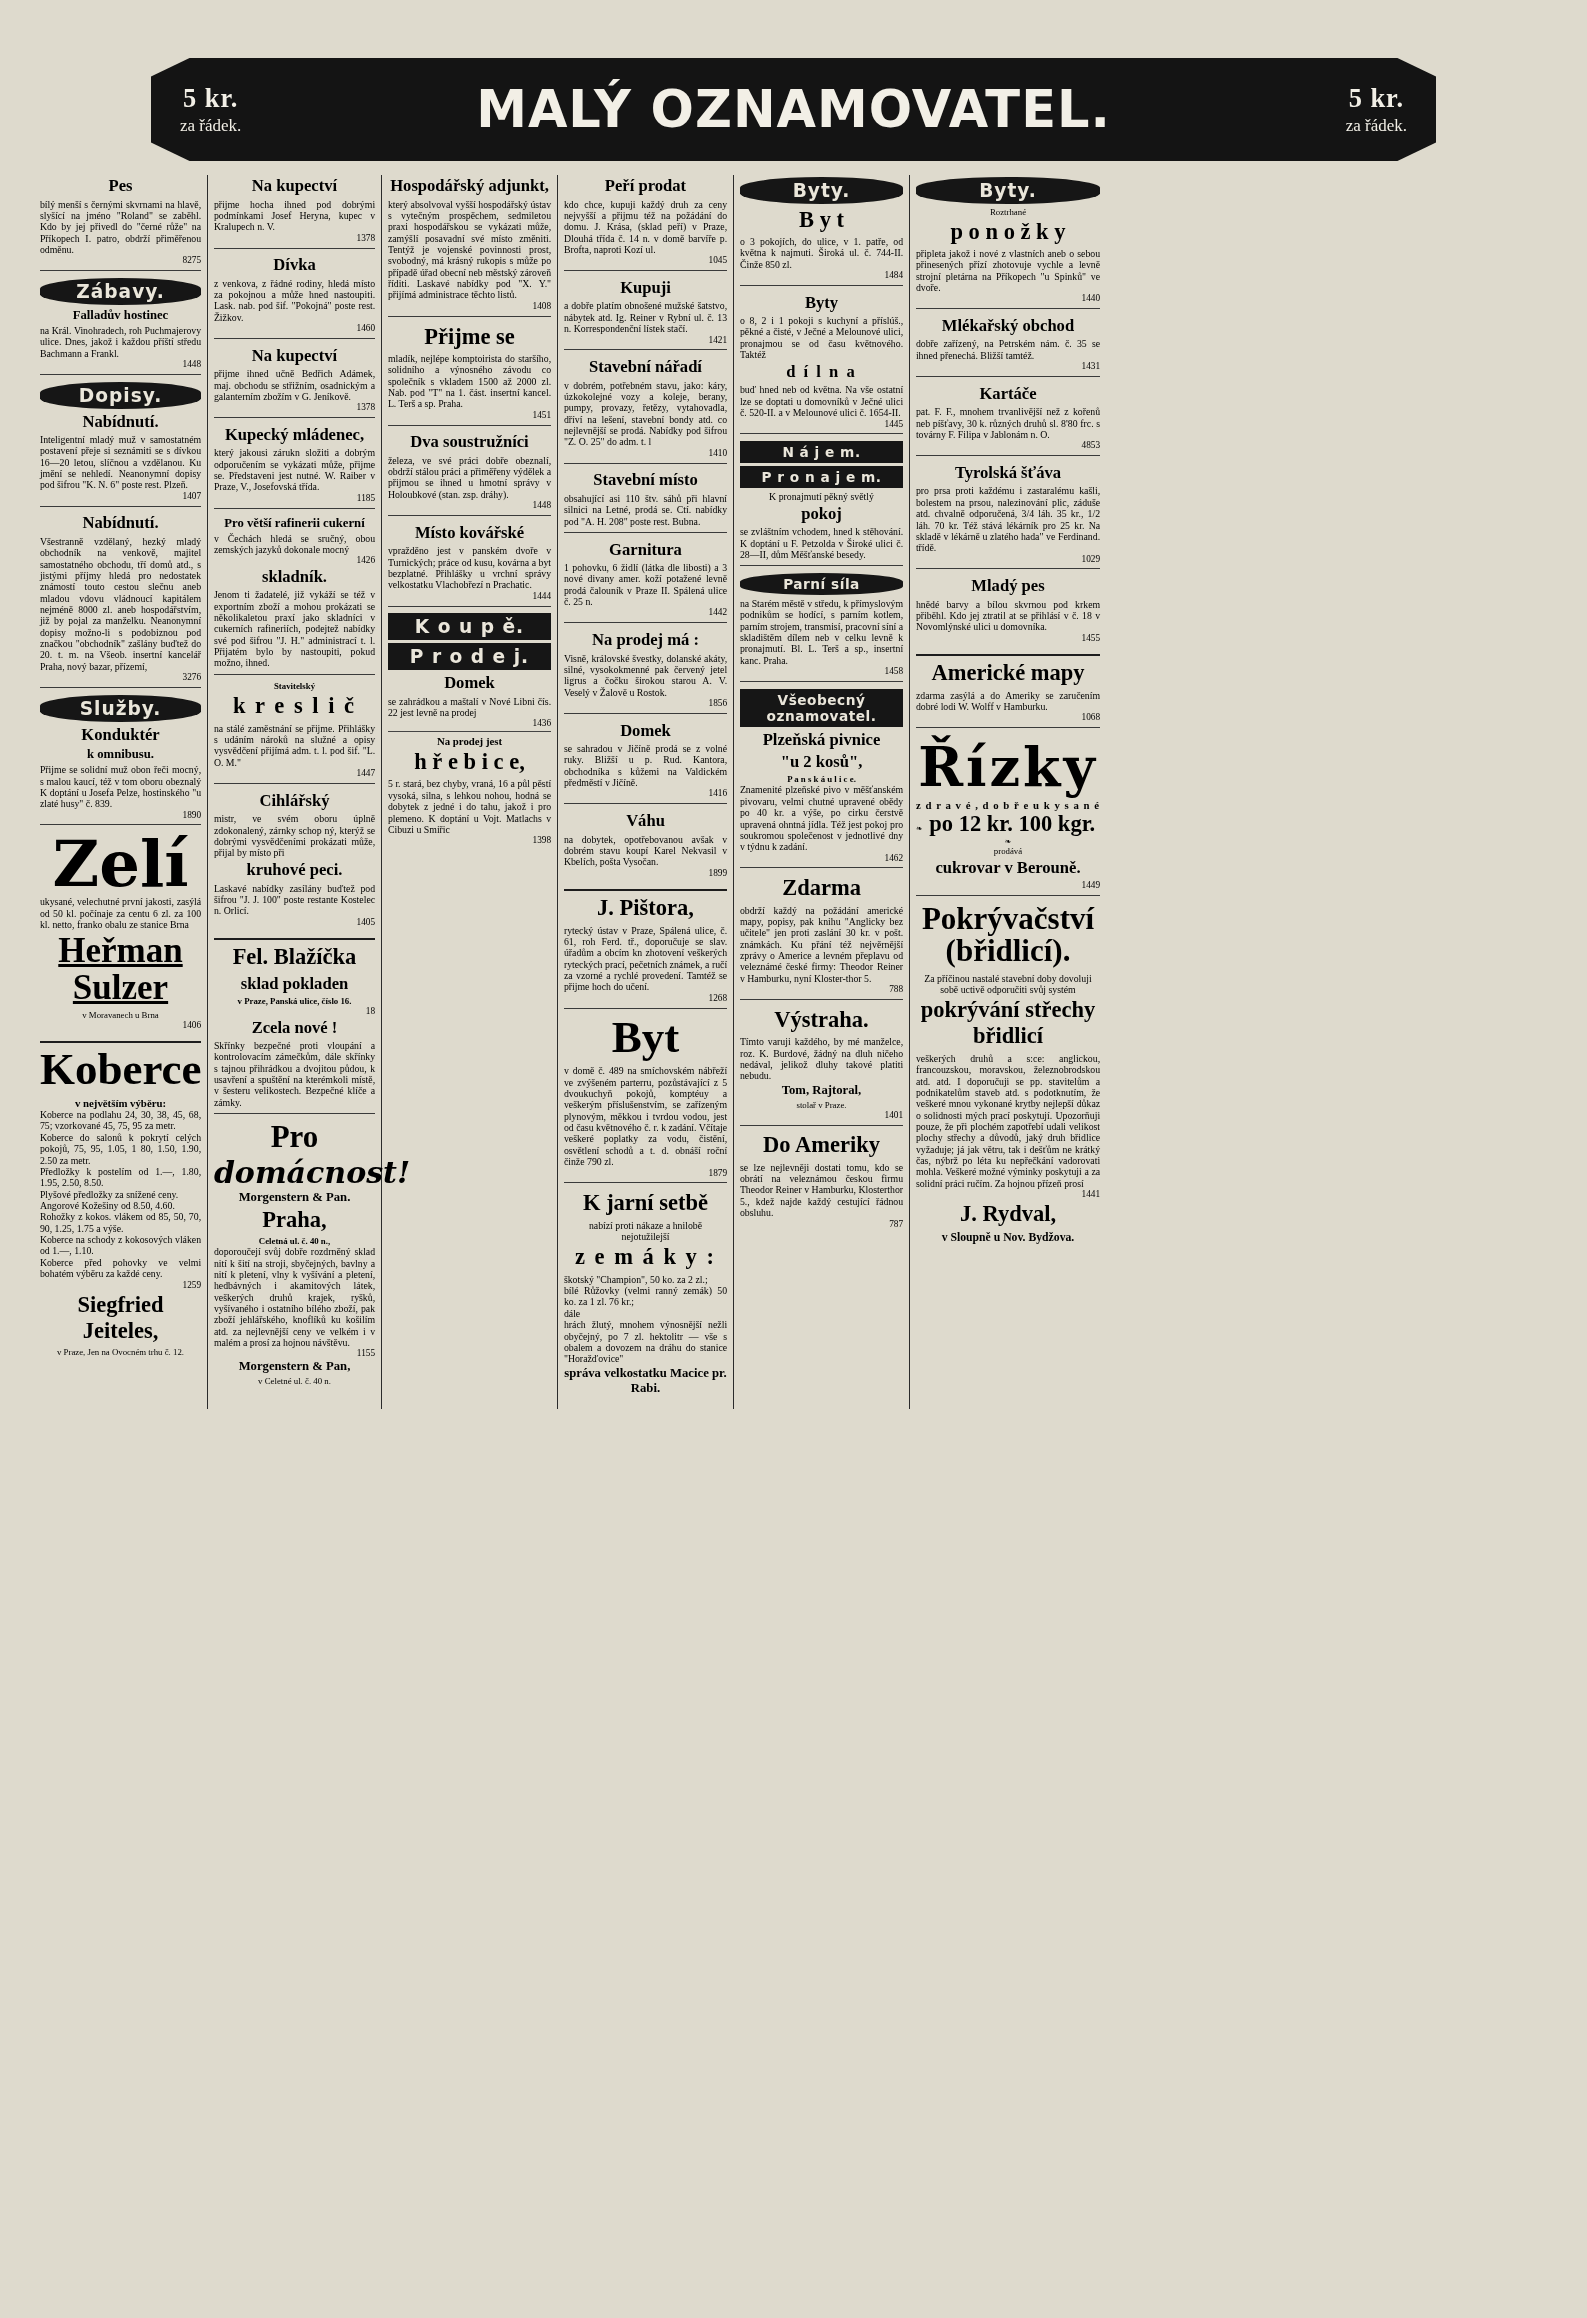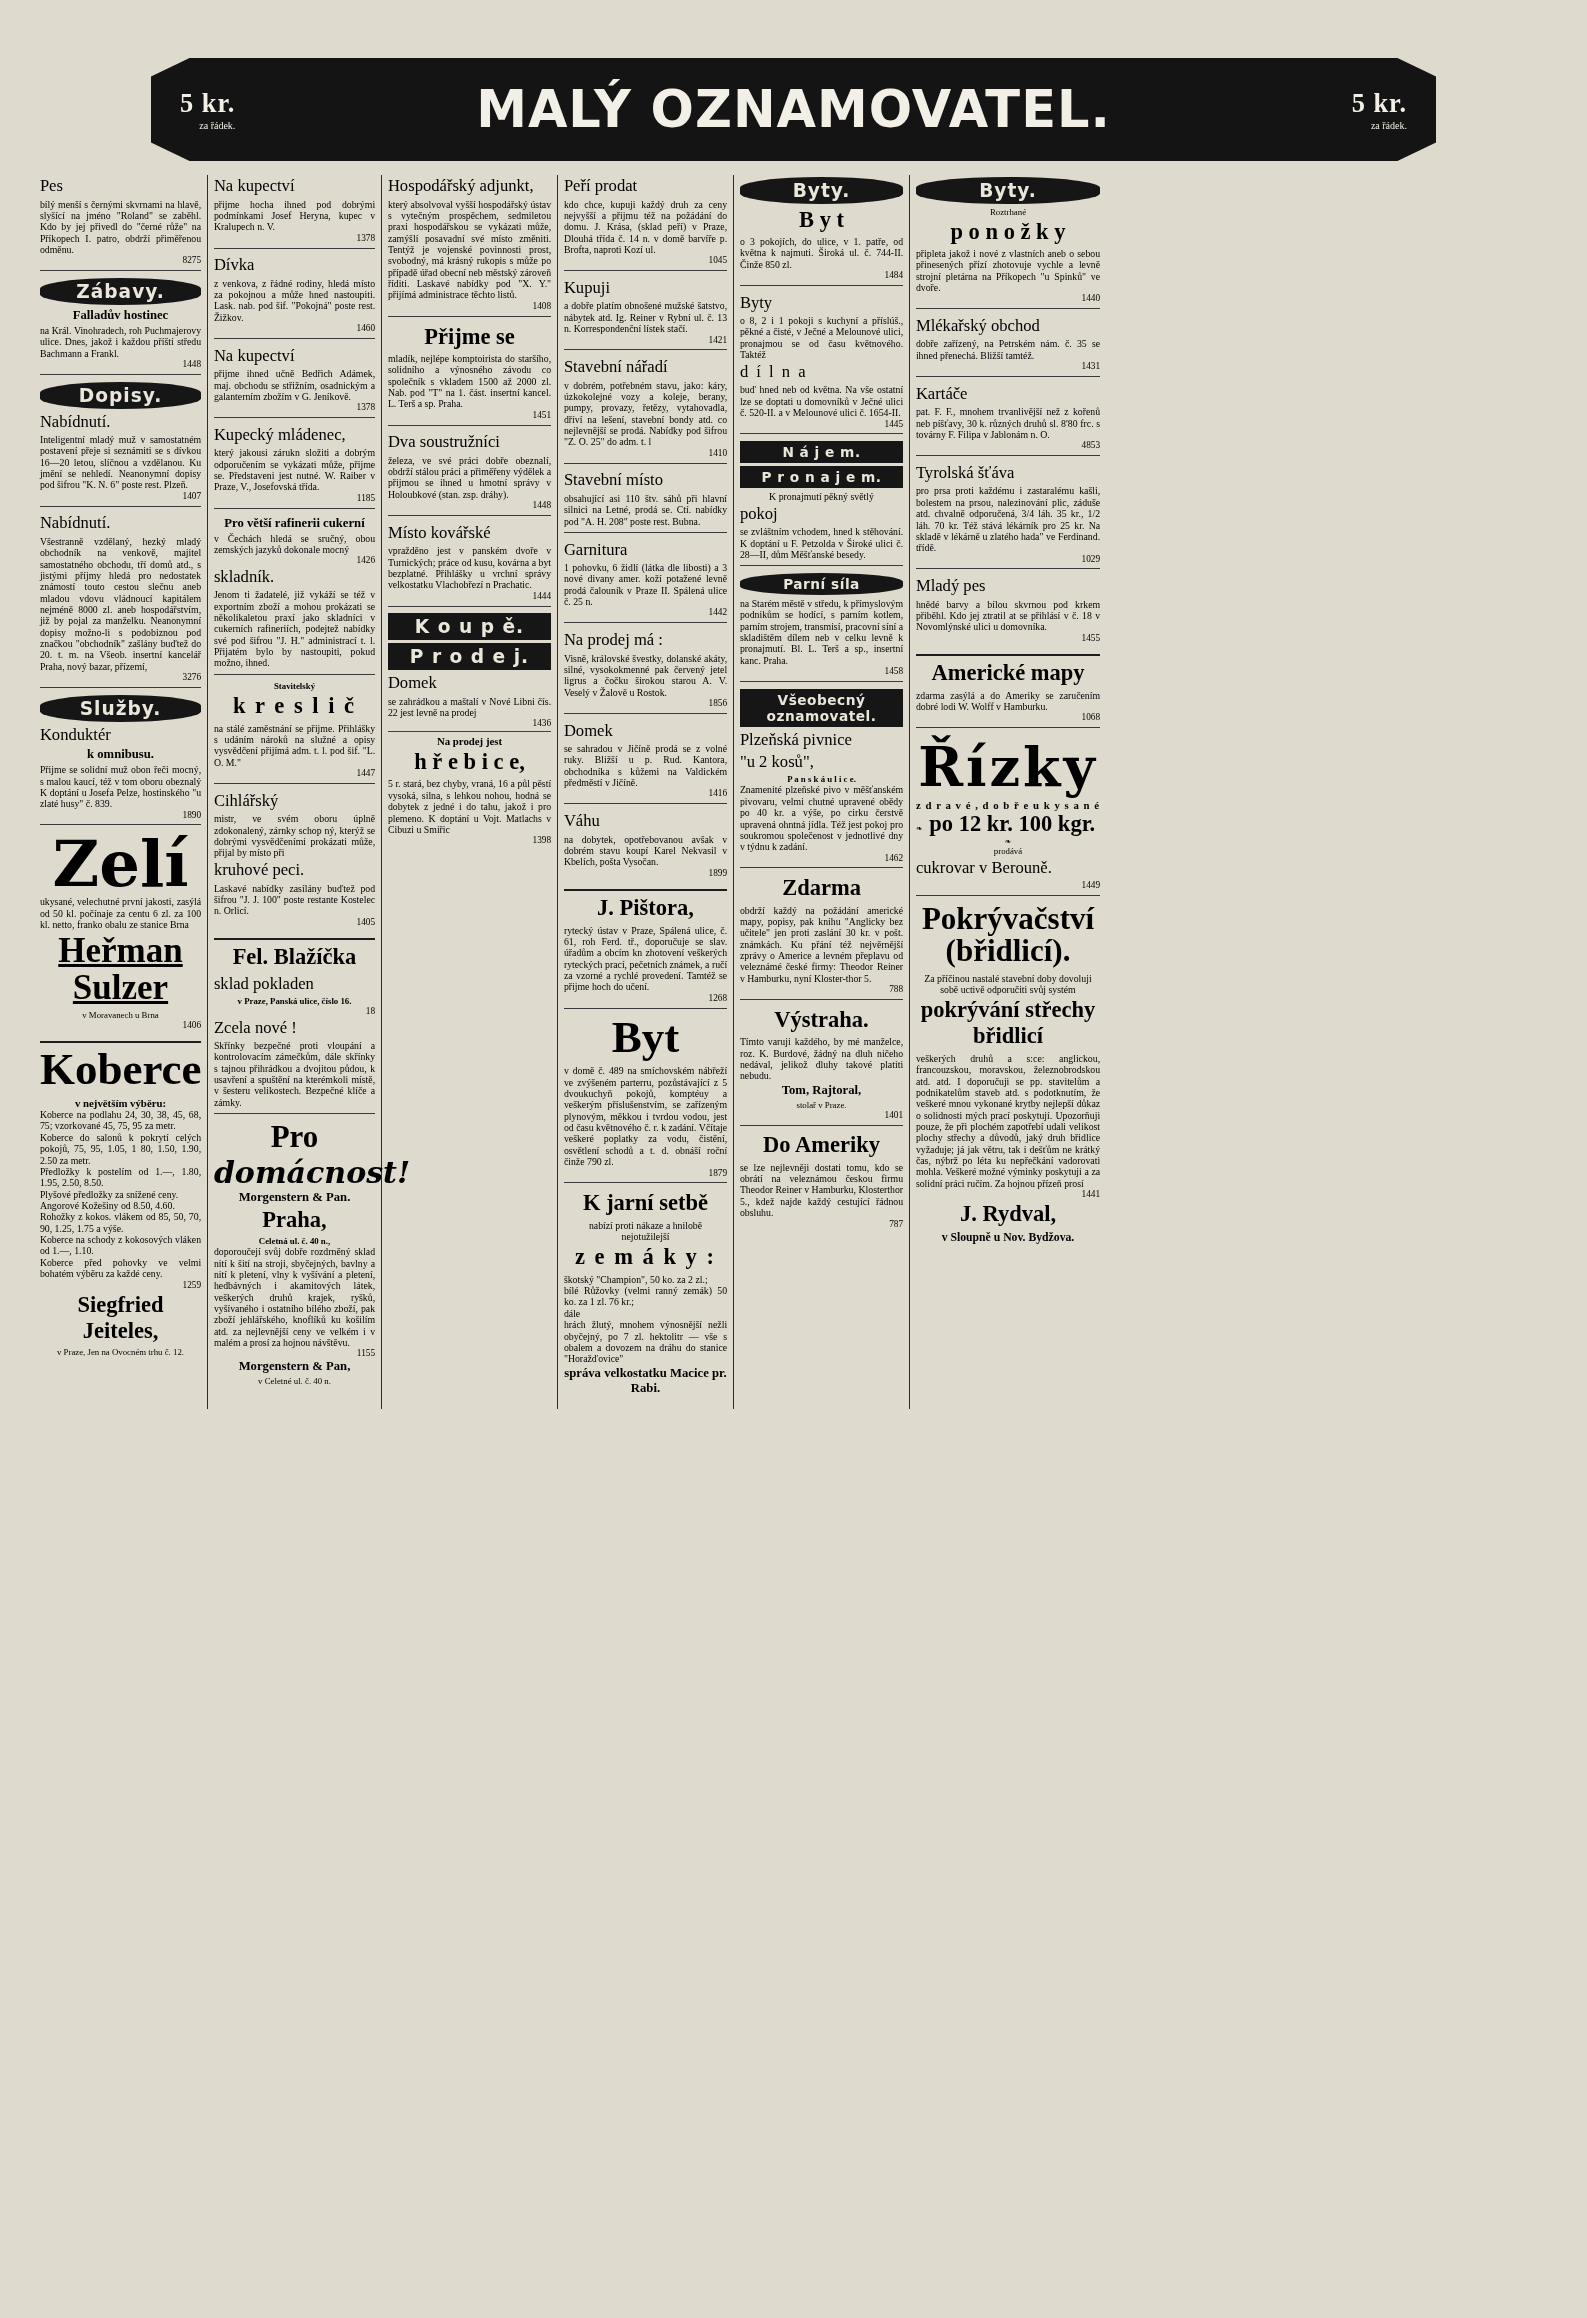--- a/index.html
+++ b/index.html
@@ -43,22 +43,21 @@
     text-align: center;
     line-height: 1.25;
   }
   .masthead .price .kr {
     font-family: "Liberation Serif", serif;
     font-weight: bold;
     font-size: 26.4px;
     letter-spacing: 1px;
   }
   .masthead .price .za {
-    font-size: 10px;
-    text-align: right;
+    font-size: 17px;
   }
   .masthead .title {
     font-family: "DejaVu Sans", sans-serif;
     font-weight: bold;
     font-size: 51px;
     letter-spacing: 1px;
     white-space: nowrap;
   }
   
   .cols {
@@ -87,22 +86,22 @@
   .rule { border-bottom: 1px solid #3a3a3a; }
 
   .h-small {
     font-family: "Liberation Serif", serif;
     text-align: center;
     font-weight: bold;
     font-size: 12.7px;
     margin: 1px 0 2px 0;
   }
   .h-med {
-    text-align: left;
-    font-weight: normal;
+    text-align: center;
+    font-weight: bold;
     font-size: 16.6px;
     margin: 1.5px 0 2.4px 0;
   }
   .h-big {
     text-align: center;
     font-weight: bold;
     font-size: 22.5px;
     margin: 2px 0 3.4px 0;
   }
   .h-huge {

